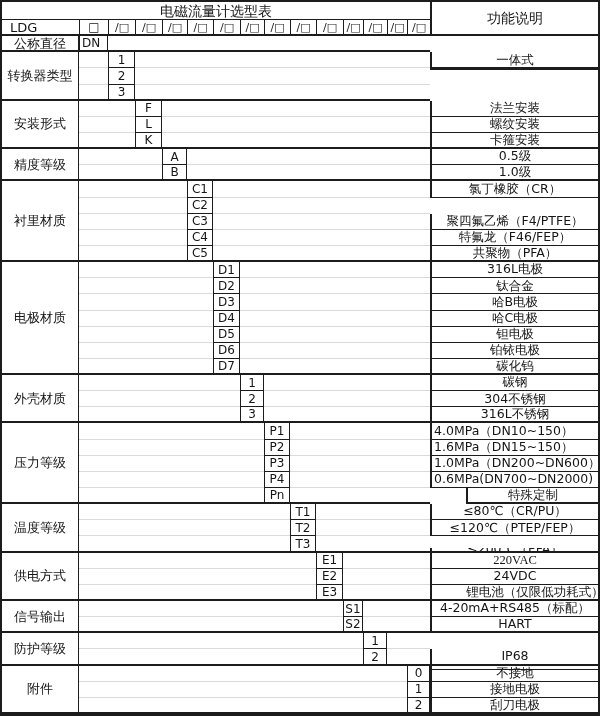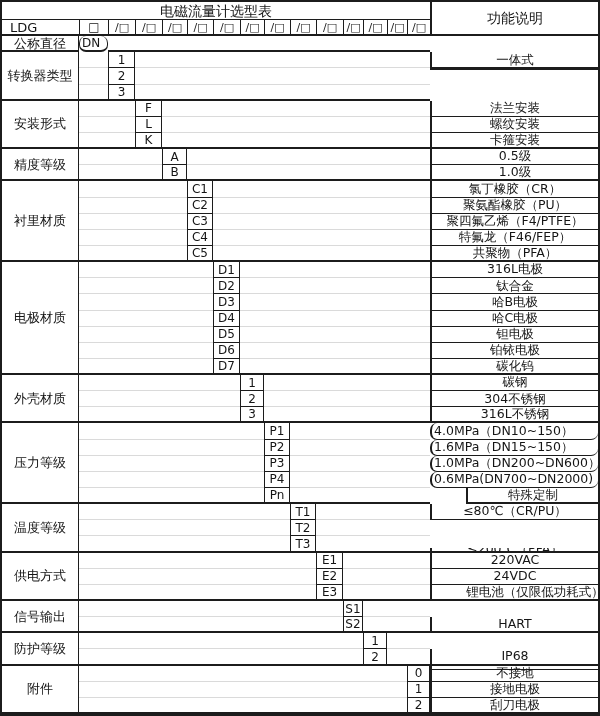--- a/index.html
+++ b/index.html
@@ -22,21 +22,21 @@
   }
   .title{ grid-column:1/16; grid-row:1; font-size:14px; border-bottom:1px solid #1c1c1c; }
   .rhead{ grid-column:16; grid-row:1/3; font-size:14px; border-left:2px solid #1c1c1c; border-bottom:2px solid #1c1c1c; }
   .ldg{ grid-column:1; grid-row:2; justify-content:flex-start; padding-left:8px; border-bottom:2px solid #1c1c1c; }
   .box{ grid-column:2; grid-row:2; border-left:1px solid #1c1c1c; border-bottom:2px solid #1c1c1c; font-size:12px; }
   .slot{ grid-row:2; border-left:1px solid #1c1c1c; border-bottom:2px solid #1c1c1c; font-size:11px; letter-spacing:0; }
   .cat{ border-right:1px solid #1c1c1c; }
   .code{ border-left:1px solid #1c1c1c; border-right:1px solid #1c1c1c; border-bottom:1px solid #1c1c1c; font-size:12px; }
   .fill{ border-bottom:1px solid #dadada; }
   .desc{ border-left:2px solid #1c1c1c; border-bottom:1px solid #1c1c1c; font-size:12.5px; }
-  .left{ justify-content:flex-start; padding-left:2px;border-radius:7px; }
+  .left{ justify-content:flex-start; padding-left:2px; }
   .grp-end{ border-bottom:2px solid #1c1c1c !important; }
 </style>
 </head>
 <body>
 
 <div id="sheet">
   <div class="cell title">电磁流量计选型表</div>
   <div class="cell rhead">功能说明</div>
   <div class="cell ldg">LDG</div>
   <div class="cell box">□</div>
@@ -92,21 +92,20 @@
     <div class="cell fill grp-end" style="grid-area: 11 / 6 / 12 / 16;"></div>
     <div class="cell desc grp-end" style="grid-area: 11 / 16 / 12 / 17;">1.0级</div>
     <div class="cell cat grp-end" style="grid-area: 12 / 1 / 17 / 2;">衬里材质</div>
     <div class="cell fill" style="grid-area: 12 / 2 / 13 / 6;"></div>
     <div class="cell code" style="grid-area: 12 / 6 / 13 / 7;">C1</div>
     <div class="cell fill" style="grid-area: 12 / 7 / 13 / 16;"></div>
     <div class="cell desc" style="grid-area: 12 / 16 / 13 / 17;">氯丁橡胶（CR）</div>
     <div class="cell fill" style="grid-area: 13 / 2 / 14 / 6;"></div>
     <div class="cell code" style="grid-area: 13 / 6 / 14 / 7;">C2</div>
     <div class="cell fill" style="grid-area: 13 / 7 / 14 / 16;"></div>
-    <div class="cell desc" style="grid-area: 13 / 16 / 14 / 17;">聚氨酯橡胶（PU）</div>
     <div class="cell fill" style="grid-area: 14 / 2 / 15 / 6;"></div>
     <div class="cell code" style="grid-area: 14 / 6 / 15 / 7;">C3</div>
     <div class="cell fill" style="grid-area: 14 / 7 / 15 / 16;"></div>
     <div class="cell desc" style="grid-area: 14 / 16 / 15 / 17;">聚四氟乙烯（F4/PTFE）</div>
     <div class="cell fill" style="grid-area: 15 / 2 / 16 / 6;"></div>
     <div class="cell code" style="grid-area: 15 / 6 / 16 / 7;">C4</div>
     <div class="cell fill" style="grid-area: 15 / 7 / 16 / 16;"></div>
     <div class="cell desc" style="grid-area: 15 / 16 / 16 / 17;">特氟龙（F46/FEP）</div>
     <div class="cell fill grp-end" style="grid-area: 16 / 2 / 17 / 6;"></div>
     <div class="cell code grp-end" style="grid-area: 16 / 6 / 17 / 7;">C5</div>
@@ -176,41 +175,43 @@
     <div class="cell fill grp-end" style="grid-area: 31 / 10 / 32 / 16;"></div>
     <div class="cell desc grp-end" style="grid-area: 31 / 16 / 32 / 17; margin-left: 36px;">特殊定制</div>
     <div class="cell cat grp-end" style="grid-area: 32 / 1 / 35 / 2;">温度等级</div>
     <div class="cell fill" style="grid-area: 32 / 2 / 33 / 10;"></div>
     <div class="cell code" style="grid-area: 32 / 10 / 33 / 11;">T1</div>
     <div class="cell fill" style="grid-area: 32 / 11 / 33 / 16;"></div>
     <div class="cell desc" style="grid-area: 32 / 16 / 33 / 17;">≤80℃（CR/PU）</div>
     <div class="cell fill" style="grid-area: 33 / 2 / 34 / 10;"></div>
     <div class="cell code" style="grid-area: 33 / 10 / 34 / 11;">T2</div>
     <div class="cell fill" style="grid-area: 33 / 11 / 34 / 16;"></div>
+    <div class="cell desc" style="grid-area: 33 / 16 / 34 / 17;">≤120℃（PTEP/FEP）</div>
     <div class="cell fill grp-end" style="grid-area: 34 / 2 / 35 / 10;"></div>
     <div class="cell code grp-end" style="grid-area: 34 / 10 / 35 / 11;">T3</div>
     <div class="cell fill grp-end" style="grid-area: 34 / 11 / 35 / 16;"></div>
     <div class="cell desc grp-end" style="grid-area: 34 / 16 / 35 / 17; margin-top: 12px;">≤200℃（PFA）</div>
     <div class="cell cat grp-end" style="grid-area: 35 / 1 / 38 / 2;">供电方式</div>
     <div class="cell fill" style="grid-area: 35 / 2 / 36 / 11;"></div>
     <div class="cell code" style="grid-area: 35 / 11 / 36 / 12;">E1</div>
     <div class="cell fill" style="grid-area: 35 / 12 / 36 / 16;"></div>
-    <div class="cell desc" style="grid-area: 35 / 16 / 36 / 17;">220VAC</div>
+    <div class="cell desc" style="grid-area: 35 / 16 / 36 / 17; font-family: Liberation Serif, serif;">220VAC</div>
     <div class="cell fill" style="grid-area: 36 / 2 / 37 / 11;"></div>
     <div class="cell code" style="grid-area: 36 / 11 / 37 / 12;">E2</div>
     <div class="cell fill" style="grid-area: 36 / 12 / 37 / 16;"></div>
     <div class="cell desc" style="grid-area: 36 / 16 / 37 / 17;">24VDC</div>
     <div class="cell fill grp-end" style="grid-area: 37 / 2 / 38 / 11;"></div>
     <div class="cell code grp-end" style="grid-area: 37 / 11 / 38 / 12;">E3</div>
     <div class="cell fill grp-end" style="grid-area: 37 / 12 / 38 / 16;"></div>
     <div class="cell desc grp-end" style="grid-area: 37 / 16 / 38 / 17; padding-left: 40px;">锂电池（仅限低功耗式）</div>
     <div class="cell cat grp-end" style="grid-area: 38 / 1 / 40 / 2;">信号输出</div>
     <div class="cell fill" style="grid-area: 38 / 2 / 39 / 12;"></div>
     <div class="cell code" style="grid-area: 38 / 12 / 39 / 13;">S1</div>
     <div class="cell fill" style="grid-area: 38 / 13 / 39 / 16;"></div>
+    <div class="cell desc" style="grid-area: 38 / 16 / 39 / 17;">4-20mA+RS485（标配）</div>
     <div class="cell fill grp-end" style="grid-area: 39 / 2 / 40 / 12;"></div>
     <div class="cell code grp-end" style="grid-area: 39 / 12 / 40 / 13;">S2</div>
     <div class="cell fill grp-end" style="grid-area: 39 / 13 / 40 / 16;"></div>
     <div class="cell desc grp-end" style="grid-area: 39 / 16 / 40 / 17;">HART</div>
     <div class="cell cat grp-end" style="grid-area: 40 / 1 / 42 / 2;">防护等级</div>
     <div class="cell fill" style="grid-area: 40 / 2 / 41 / 13;"></div>
     <div class="cell code" style="grid-area: 40 / 13 / 41 / 14;">1</div>
     <div class="cell fill" style="grid-area: 40 / 14 / 41 / 16;"></div>
     <div class="cell desc" style="grid-area: 40 / 16 / 41 / 17; margin-top: 36px;">IP65</div>
     <div class="cell fill grp-end" style="grid-area: 41 / 2 / 42 / 13;"></div>

